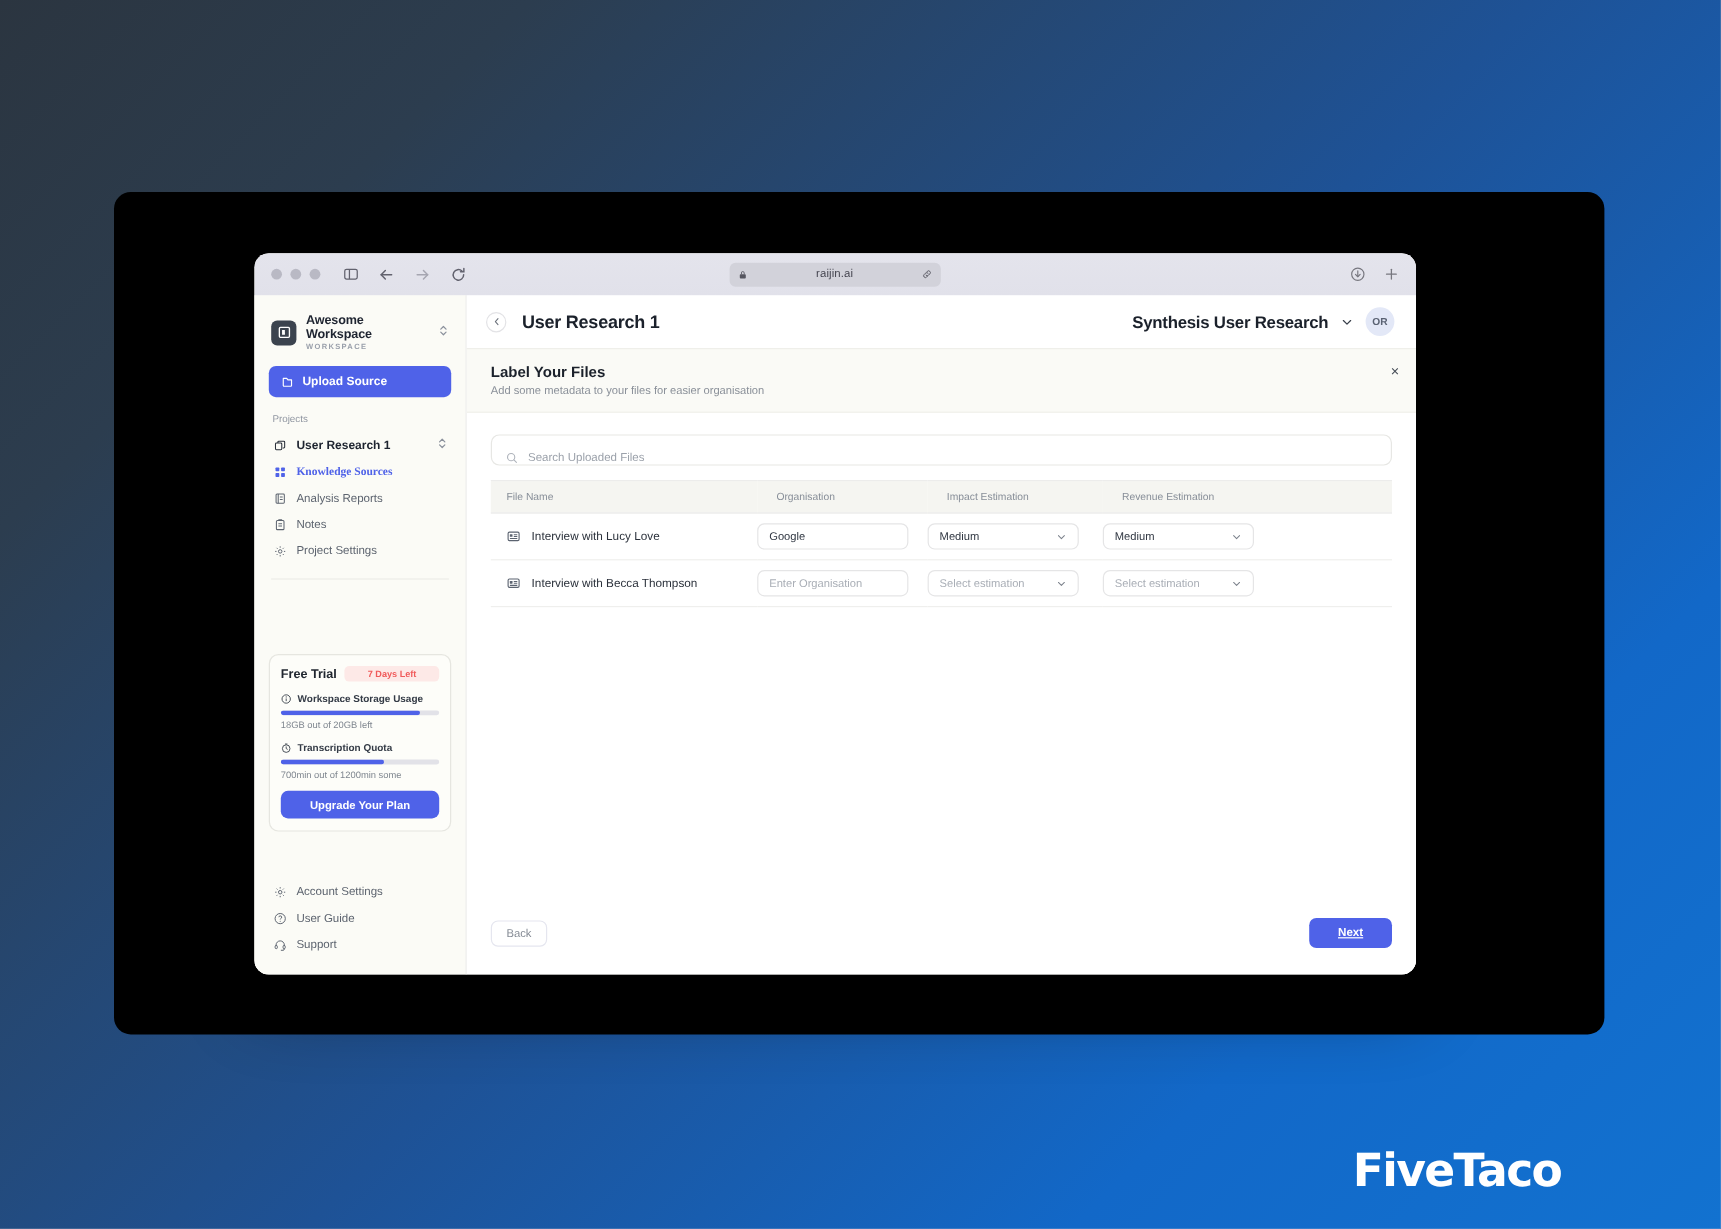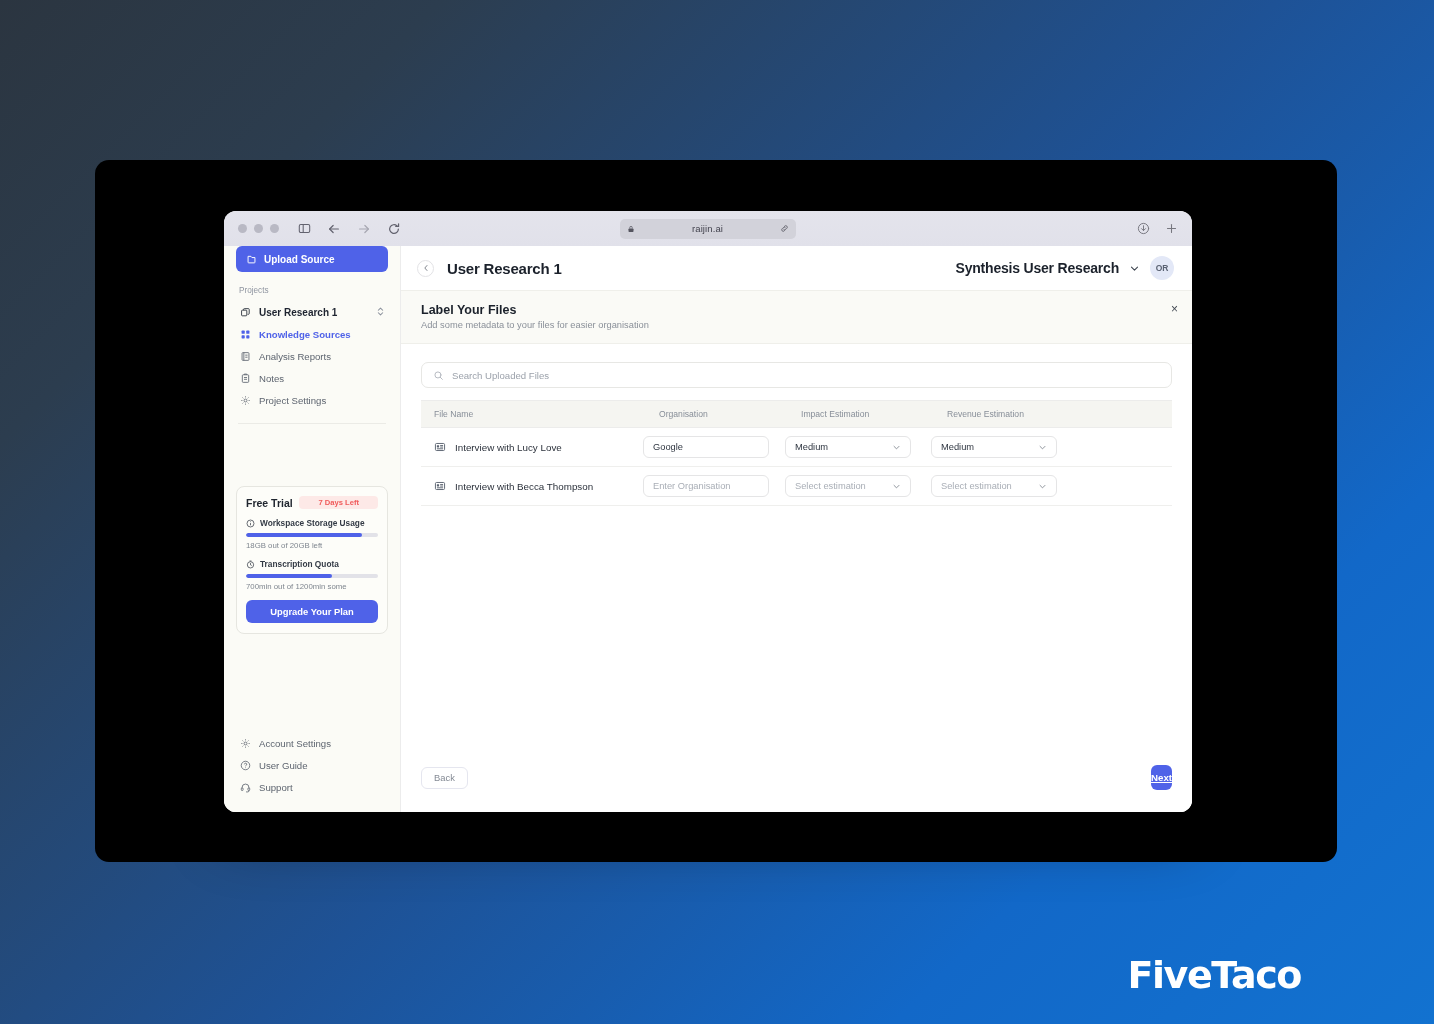--- a/index.html
+++ b/index.html
@@ -19,21 +19,21 @@
     position: absolute;
     left: 95px; top: 160px;
     width: 1242px; height: 702px;
     background: #000;
     border-radius: 14px;
   }
 
   
   .browser-window {
     position: absolute;
-    left: 224px; top: 211px;
+    left: 212px; top: 211px;
     width: 968px; height: 601px;
     background: #fdfdf7;
     border-radius: 12px;
     overflow: hidden;
     box-shadow: 0 24px 60px rgba(0,0,0,0.45);
   }
 
   
   .chrome {
     height: 35px;
@@ -111,21 +111,21 @@
     font-size: 8.2px; color: #8f95a0; font-weight: 500;
     padding: 0 3px 6px 3px;
   }
   .nav-item {
     display: flex; align-items: center; gap: 8px;
     height: 22px; padding: 0 3px;
     font-size: 9.6px; color: #5d646f;
     cursor: pointer; border-radius: 5px;
   }
   .nav-item.project { color: #1e2430; font-weight: 700; font-size: 10px; }
-  .nav-item.active { color: #4f62e8; font-weight: 600; }
+  .nav-item.active { color: #4f62e8; font-weight: 600; font-family: Liberation Serif, serif; }
   .nav-item .ico { width: 12px; display: flex; align-items: center; justify-content: center; flex-shrink: 0; }
   .nav-item .lbl { flex: 1; }
 
   .divider { height: 1px; background: #ebebe6; margin: 12px 2px 0 2px; }
 
   .trial-card {
     margin-top: 62px;
     border: 1px solid #e6e6e0;
     border-radius: 8px;
     background: #fdfdf9;
@@ -195,21 +195,21 @@
     background: none; border: none; line-height: 1;
     font-family: "Liberation Sans", sans-serif;
   }
 
   .content { flex: 1; padding: 18px 20px 0 20px; display: flex; flex-direction: column; min-height: 0; }
 
   .search-box {
     height: 26px;
     border: 1px solid #e7e7e4;
     border-radius: 7px;
-    display: flex; align-items: center;
+    display: flex; align-items: flex-end;
     gap: 8px; padding: 0 11px;
     background: #fff;
     margin-bottom: 12px;
   }
   .search-box input {
     flex: 1; border: none; outline: none;
     font-size: 9.6px; color: #4a505a;
     background: transparent;
     font-family: "Liberation Sans", sans-serif;
   }
@@ -261,21 +261,21 @@
   .btn-back {
     height: 22px; padding: 0 12px;
     border: 1px solid #e5e6ef;
     border-radius: 6px;
     background: #fff;
     font-size: 9.4px; color: #858b95;
     cursor: pointer;
     font-family: "Liberation Sans", sans-serif;
   }
   .btn-next {
-    height: 25px; padding: 0 0;
+    height: 25px; padding: 0 24px;
     border: none; border-radius: 6px;
     background: #4f62e8; color: #fff;
     font-size: 9.7px; font-weight: 600;
     cursor: pointer;
     font-family: "Liberation Sans", sans-serif;
     text-decoration: underline;
   }
 
   
   .watermark {
@@ -357,20 +357,39 @@
             <line x1="3" y1="8" x2="13" y2="8"></line>
         </svg>
       </span>
     </div>
   </div>
 
   <div class="app">
 
     <aside class="sidebar">
 
+      <div class="ws-head">
+        <span class="ws-logo">
+          <svg width="12" height="12" viewBox="0 0 16 16" fill="none" stroke="#fff" stroke-width="1.5">
+            <rect x="2.4" y="2.4" width="11.2" height="11.2" rx="1.2"></rect>
+            <path d="M5.4 5.4h3.2v5.2H5.4z" fill="#fff" stroke="none"></path>
+            <path d="M8.6 5.4h2v2.6h-2z" fill="#3b434e" stroke="none"></path>
+          </svg>
+        </span>
+        <span class="ws-names">
+          <span class="ws-title" style="display:block">Awesome Workspace</span>
+          <span class="ws-sub" style="display:block">WORKSPACE</span>
+        </span>
+        <span class="chev-updown">
+          <svg width="9" height="11" viewBox="0 0 10 14" fill="none" stroke="currentColor" stroke-width="1.3" stroke-linecap="round" stroke-linejoin="round">
+            <polyline points="2.2,5.4 5,2.6 7.8,5.4"></polyline>
+              <polyline points="2.2,8.6 5,11.4 7.8,8.6"></polyline>
+          </svg>
+        </span>
+      </div>
 
       <button class="upload-btn">
         <span style="display:flex;">
           <svg width="11" height="11" viewBox="0 0 16 16" fill="none" stroke="#fff" stroke-width="1.4" stroke-linejoin="round">
             <path d="M3 3.4h4.2l1.4 1.8H13V12a.9.9 0 0 1-.9.9H3.9A.9.9 0 0 1 3 12z"></path>
           </svg>
         </span>
         <span>Upload Source</span>
       </button>
 

